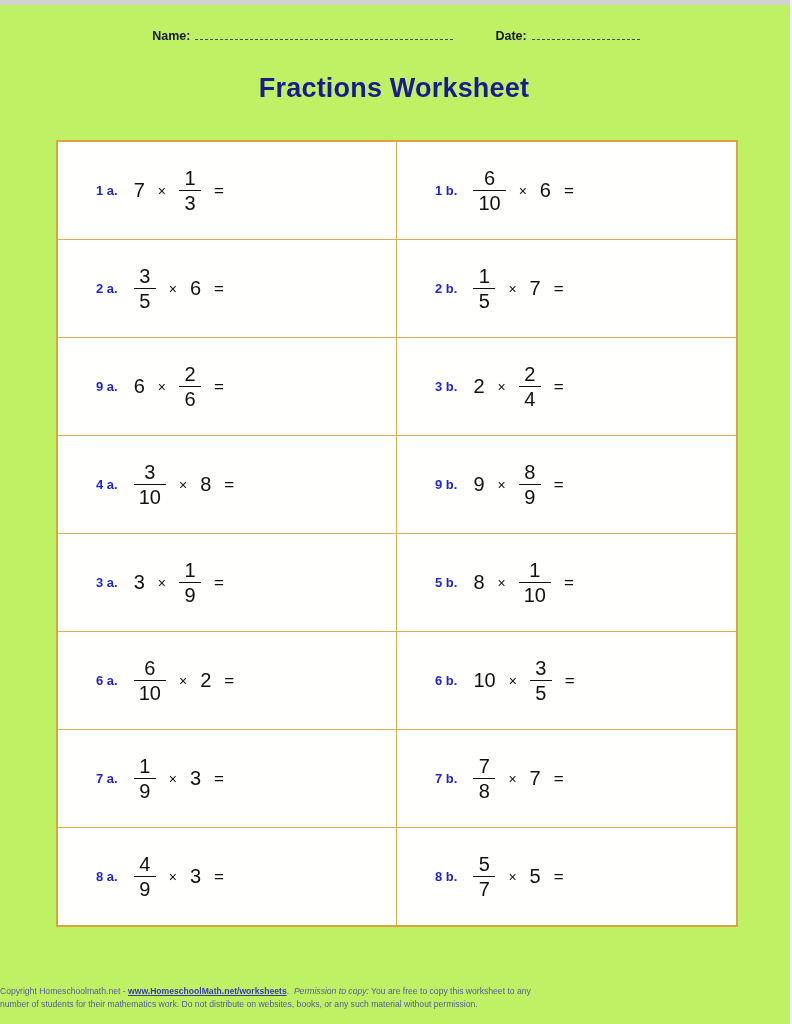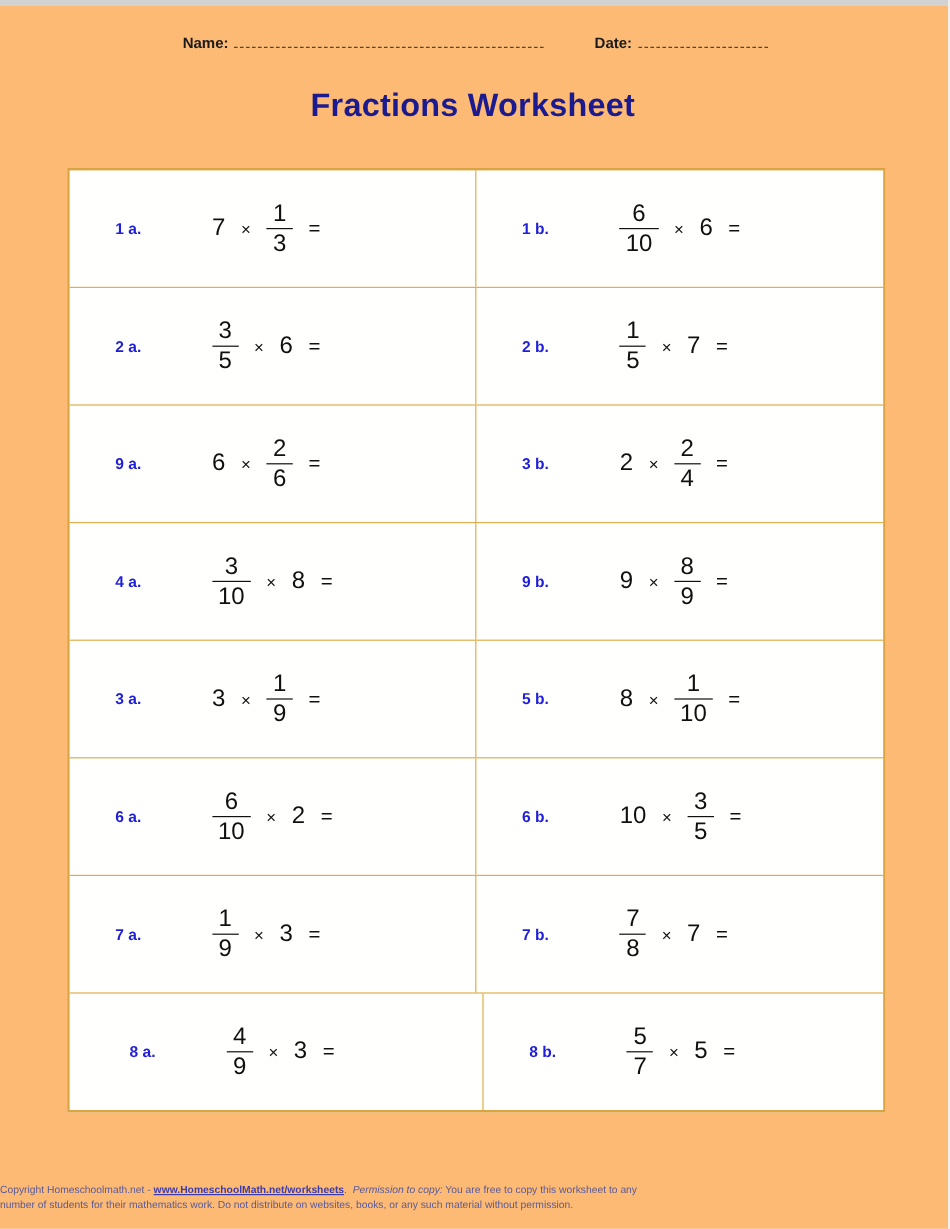--- a/index.html
+++ b/index.html
@@ -12,21 +12,21 @@
     background: #ffffff;
     font-family: "Liberation Sans", sans-serif;
     position: relative;
     overflow: hidden;
   }
   .page {
     position: absolute;
     left: 0; top: 0;
     width: 792px;
     height: 1024px;
-    background: #fdba74;
+    background: #bef264;
   }
   .top-strip {
     position: absolute;
     left: 0; top: 0;
     width: 792px;
     height: 5px;
     background: #d2d2d2;
   }
   .edge-right {
     position: absolute;
@@ -77,29 +77,28 @@
     width: 682px;
     border: 2px solid #d9a441;
     box-sizing: border-box;
     background: #fffffd;
   }
   .row {
     display: flex;
     border-bottom: 1px solid #e0ae4e;
     height: 97px;
   }
-  .row:last-child { border-bottom: none; padding-left: 12px; }
+  .row:last-child { border-bottom: none; }
   .cell {
     width: 50%;
     box-sizing: border-box;
     display: flex;
     align-items: center;
     padding-left: 38px;
     position: relative;
-    gap: 43px;
   }
   .cell.left { border-right: 1px solid #e0ae4e; }
 
   .plabel {
     color: #1f1fd8;
     font-weight: bold;
     font-size: 13px;
     margin-right: 14px;
     white-space: nowrap;
   }

